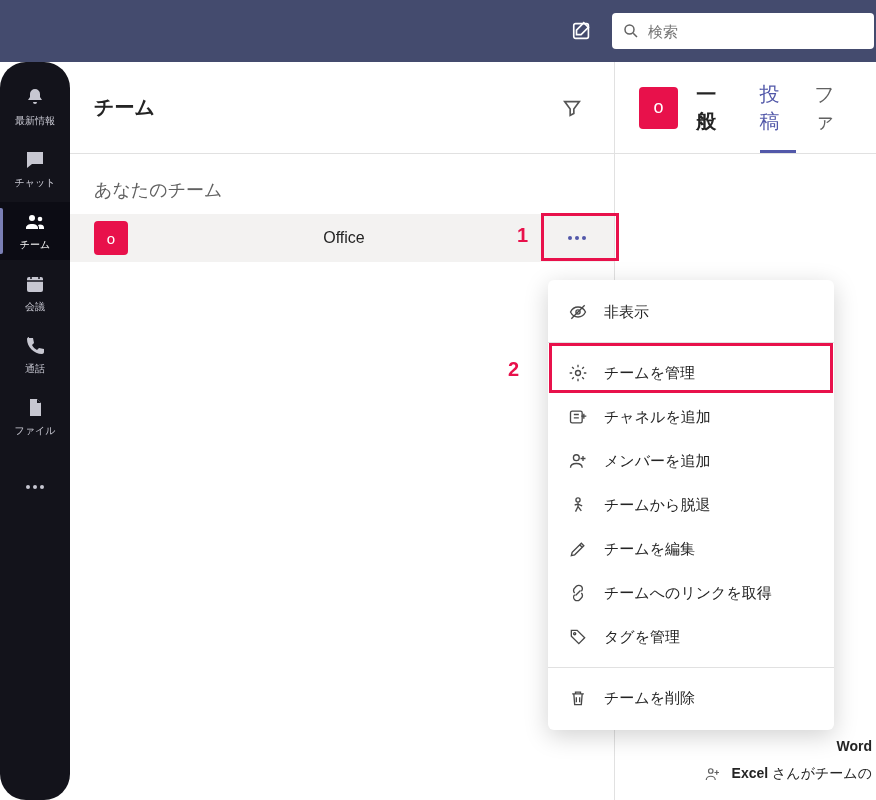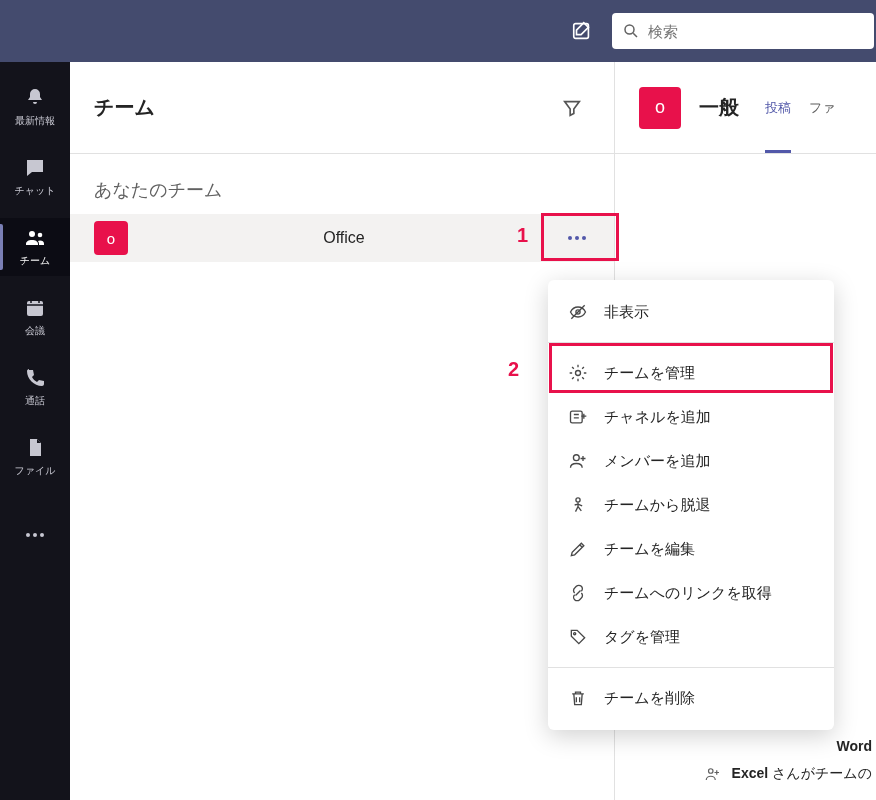--- a/index.html
+++ b/index.html
@@ -7,21 +7,21 @@
 
 .top-bar { height: 62px; background: #444b6e; display: flex; align-items: center; padding: 0 2px; gap: 12px; }
 .top-spacer { flex: 0 0 550px; }
 .compose-btn { width: 36px; height: 36px; display: flex; align-items: center; justify-content: center; border-radius: 4px; cursor: pointer; }
 .compose-btn svg { stroke: #fff; }
 .search-box { flex: 1; height: 36px; background: #fff; border-radius: 4px; display: flex; align-items: center; padding: 0 10px; gap: 8px; }
 .search-box svg { stroke: #616161; }
 .search-box input { border: none; outline: none; flex: 1; font-size: 15px; color: #616161; background: transparent; }
 
 .app { display: flex; height: calc(800px - 62px); }
-.rail { width: 70px; background: #13131b; display: flex; flex-direction: column; align-items: center; padding-top: 16px; gap: 12px; }
+.rail { width: 70px; background: #13131b; display: flex; flex-direction: column; align-items: center; padding-top: 16px; gap: 4px; border-radius: 26px; }
 .rail-item { width: 70px; height: 58px; display: flex; flex-direction: column; align-items: center; justify-content: center; gap: 4px; cursor: pointer; position: relative; }
 .rail-item.active { background: #0c0c14; }
 .rail-item.active::before { content: ""; position: absolute; left: 0; top: 10%; height: 80%; width: 3px; background: #7a7fb5; border-radius: 0 2px 2px 0; }
 .rail-item svg { fill: #c7c7d1; }
 .rail-item.active svg { fill: #fff; }
 .rail-label { font-size: 10px; color: #c7c7d1; }
 .rail-item.active .rail-label { color: #fff; }
 .rail-more { margin-top: 8px; }
 
 .panel { width: 545px; min-width: 545px; border-right: 1px solid #e1e1e1; display: flex; flex-direction: column; background: #fff; }
@@ -36,21 +36,21 @@
 .team-name { flex: 1; font-size: 16px; color: #242424; text-align: center; }
 .team-more { width: 34px; height: 34px; display: flex; align-items: center; justify-content: center; cursor: pointer; }
 .dots { display: flex; gap: 3px; }
 .dot { width: 4px; height: 4px; border-radius: 50%; background: #5258a9; }
 
 .content { flex: 1; display: flex; flex-direction: column; }
 .content-header { height: 92px; display: flex; align-items: center; padding: 0 24px; gap: 18px; border-bottom: 1px solid #e1e1e1; position: relative; }
 .ch-avatar { width: 42px; height: 42px; background: #e8114b; color: #fff; border-radius: 4px; display: flex; align-items: center; justify-content: center; font-size: 18px; }
 .ch-title { font-size: 20px; font-weight: 700; }
 .ch-tabs { display: flex; gap: 18px; align-items: center; height: 100%; margin-left: 8px; }
-.ch-tab { font-size: 13px; color: #616161; height: 100%; display: flex; align-items: center; position: relative; cursor: pointer; }
+.ch-tab { font-size: 20px; color: #616161; height: 100%; display: flex; align-items: center; position: relative; cursor: pointer; }
 .ch-tab.active { color: #5258a9; }
 .ch-tab.active::after { content: ""; position: absolute; bottom: 0; left: 0; right: 0; height: 3px; background: #5258a9; }
 
 .context-menu { position: absolute; left: 548px; top: 280px; width: 286px; background: #fff; border-radius: 6px; box-shadow: 0 6px 24px rgba(0,0,0,0.18); padding: 10px 0; z-index: 50; }
 .menu-item { height: 44px; display: flex; align-items: center; padding: 0 20px; gap: 16px; cursor: pointer; font-size: 15px; color: #242424; }
 .menu-item svg { stroke: #484848; fill: none; flex: 0 0 20px; }
 .menu-sep { height: 1px; background: #e1e1e1; margin: 8px 0; }
 
 .annot { position: absolute; font-size: 20px; font-weight: 700; color: #e8114b; z-index: 60; }
 .annot-box { position: absolute; border: 3px solid #e8114b; z-index: 55; pointer-events: none; }

